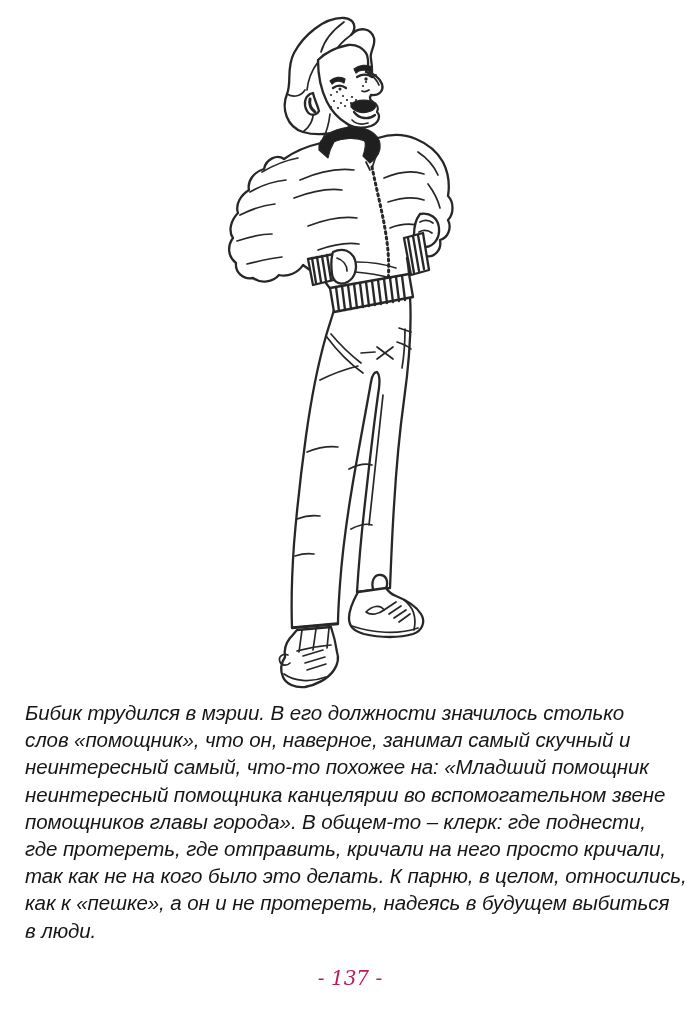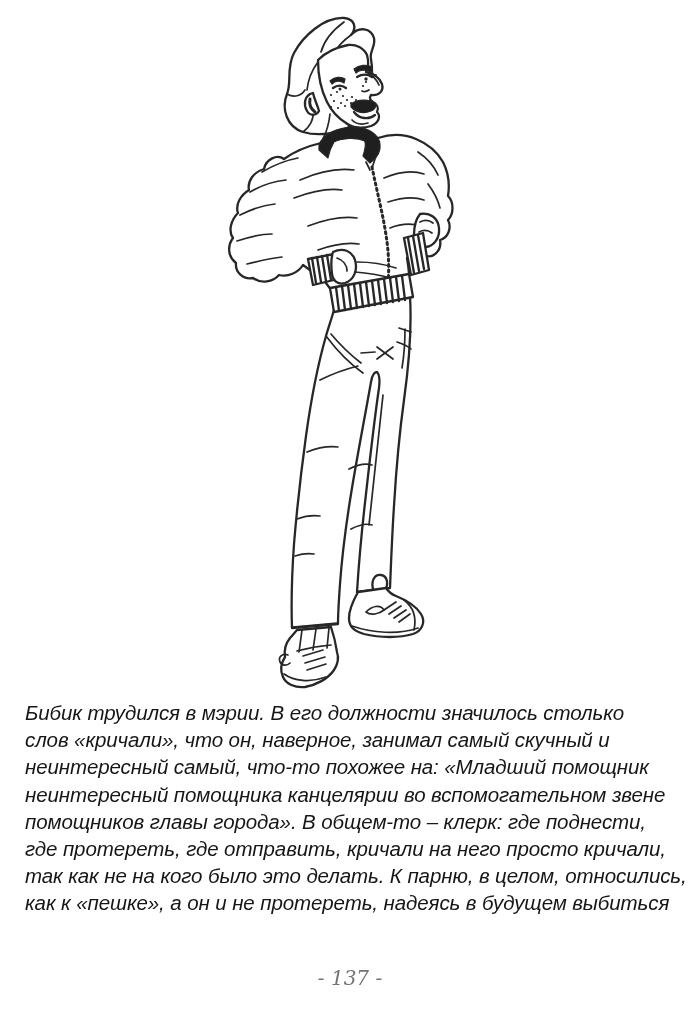--- a/index.html
+++ b/index.html
@@ -25,21 +25,21 @@
     font-size:20.5px;line-height:27.2px;
     color:#161616;
     letter-spacing:-0.1px;
     white-space:nowrap;
   }
   .page-number{
     position:absolute;left:0;top:966px;width:700px;
     text-align:center;
     font-family:"DejaVu Serif", serif;
     font-style:italic;
-    font-size:20px;color:#737373;
+    font-size:20px;color:#be185d;
   }
 </style>
 </head>
 <body>
 
 <div class="page">
 
   <div class="figure-wrap">
     <svg width="700" height="695" viewBox="0 0 700 695">
 
@@ -224,24 +224,25 @@
           C381,151 377,158 370,163 L363,156 C365,150 366,145 365,141
           C356,137 342,138 334,142 C331,147 329,153 328,158 L319,150 Z"></path>
         <path class="thin" d="M366,162 L370,170"></path>
         <path class="thin" d="M376,156 L372,168"></path>
       </g>
     </svg>
   </div>
 
   <div class="text-block">
       <div class="line">Бибик трудился в мэрии. В его должности значилось столько</div>
-      <div class="line">слов «кричали», что он, наверное, занимал самый скучный и</div>
+      <div class="line">слов «помощник», что он, наверное, занимал самый скучный и</div>
       <div class="line">неинтересный самый, что-то похожее на: «Младший помощник</div>
       <div class="line">неинтересный помощника канцелярии во вспомогательном звене</div>
       <div class="line">помощников главы города». В общем-то – клерк: где поднести,</div>
       <div class="line">где протереть, где отправить, кричали на него просто кричали,</div>
       <div class="line">так как не на кого было это делать. К парню, в целом, относились,</div>
       <div class="line">как к «пешке», а он и не протереть, надеясь в будущем выбиться</div>
+      <div class="line">в люди.</div>
     </div>
 
   <div class="page-number">- 137 -</div>
 
 </div>
 
 </body></html>

